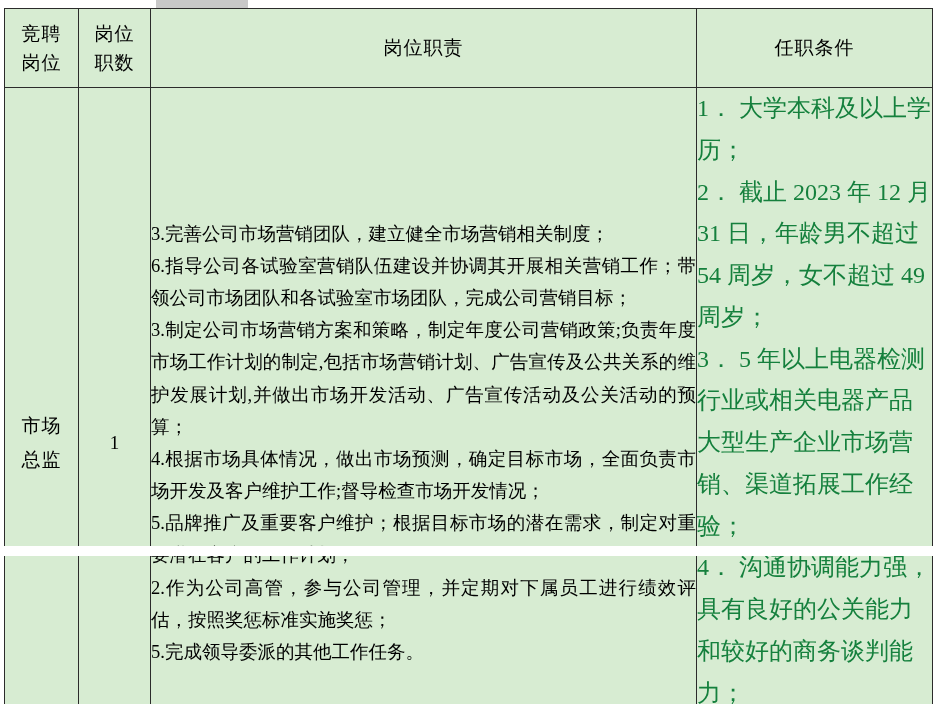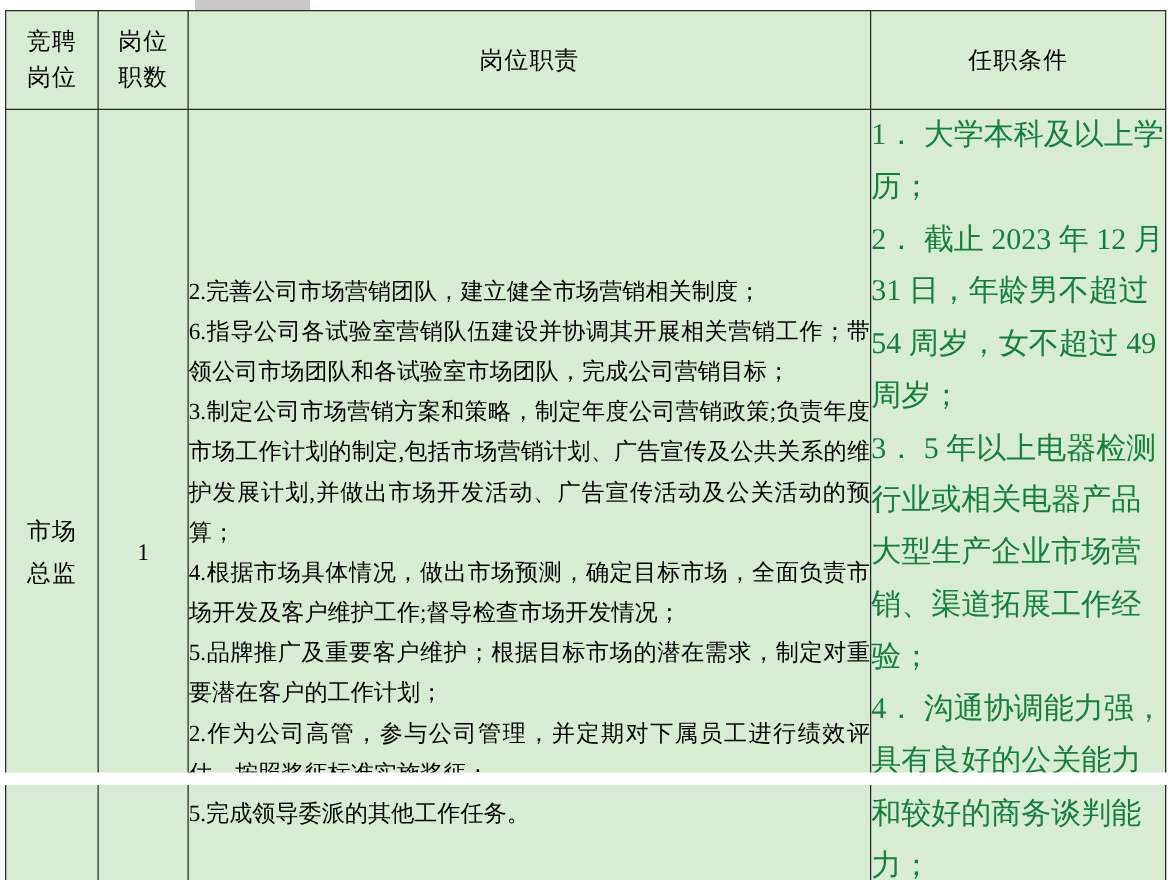--- a/index.html
+++ b/index.html
@@ -9,21 +9,21 @@
   }
   body {
     width: 937px;
     height: 704px;
     font-family: "Liberation Serif", "DejaVu Serif", serif;
     overflow: hidden;
   }
   .page {
     position: relative;
     width: 937px;
-    height: 628px;
+    height: 556px;
     background: #ffffff;
   }
   .top-strip {
     position: absolute;
     left: 0;
     top: 0;
     width: 937px;
     height: 8px;
     background: #ffffff;
   }
@@ -146,21 +146,21 @@
       </tr>
     </thead>
     <tbody>
       <tr>
         <td class="cell-post">
           <div>市场</div>
           <div>总监</div>
         </td>
         <td class="cell-num">1</td>
         <td class="cell-body">
-          <p>2.完善公司市场营销团队，建立健全市场营销相关制度；</p>
+          <p>3.完善公司市场营销团队，建立健全市场营销相关制度；</p>
           <p>6.指导公司各试验室营销队伍建设并协调其开展相关营销工作；带领公司市场团队和各试验室市场团队，完成公司营销目标；</p>
           <p>3.制定公司市场营销方案和策略，制定年度公司营销政策;负责年度市场工作计划的制定,包括市场营销计划、广告宣传及公共关系的维护发展计划,并做出市场开发活动、广告宣传活动及公关活动的预算；</p>
           <p>4.根据市场具体情况，做出市场预测，确定目标市场，全面负责市场开发及客户维护工作;督导检查市场开发情况；</p>
           <p>5.品牌推广及重要客户维护；根据目标市场的潜在需求，制定对重要潜在客户的工作计划；</p>
           <p>2.作为公司高管，参与公司管理，并定期对下属员工进行绩效评估，按照奖惩标准实施奖惩；</p>
           <p>5.完成领导委派的其他工作任务。</p>
         </td>
         <td class="cell-req">
           <p>1． 大学本科及以上学历；</p>
           <p>2． 截止 2023 年 12 月 31 日，年龄男不超过 54 周岁，女不超过 49 周岁；</p>

